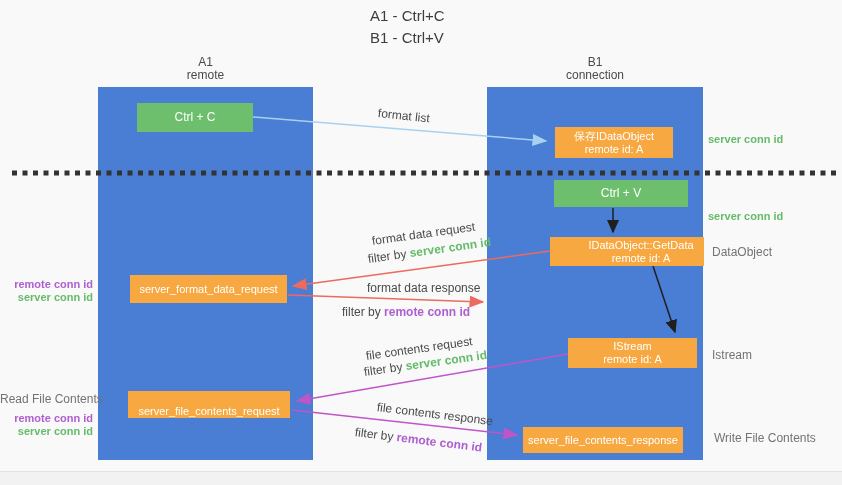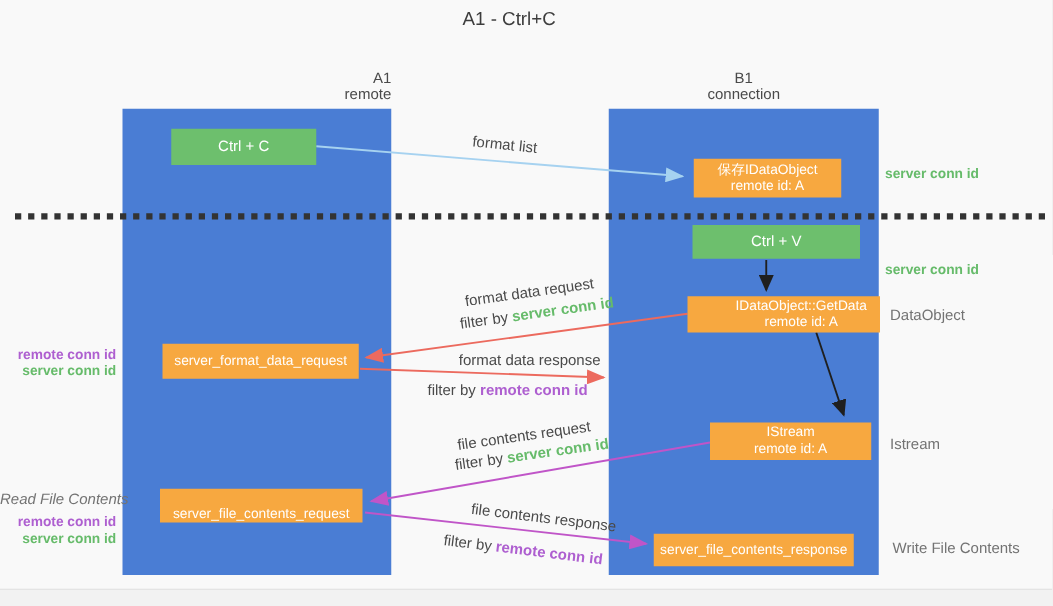--- a/index.html
+++ b/index.html
@@ -33,23 +33,24 @@
   svg.overlay{position:absolute;left:0;top:0;pointer-events:none;}
   .bottom-band{left:0;top:471px;width:842px;height:14px;background:#f2f2f2;border-top:1px solid #e4e4e4;}
 </style>
 </head>
 <body>
 
 <div class="stage">
 
   <div class="abs title">
     <div>A1 - Ctrl+C</div>
+    <div>B1 - Ctrl+V</div>
   </div>
 
-  <div class="abs col-header" style="left:98px;top:56px;width:215px;text-align:right;">
+  <div class="abs col-header" style="left:98px;top:56px;width:215px;">
     <div>A1</div>
     <div>remote</div>
   </div>
   <div class="abs col-header" style="left:487px;top:56px;width:216px;">
     <div>B1</div>
     <div>connection</div>
   </div>
 
   <div class="abs column col-a1"></div>
   <div class="abs column col-b1"></div>
@@ -146,20 +147,20 @@
   <div class="abs conn-label green-t" style="left:708px;top:133px;">server conn id</div>
   <div class="abs conn-label green-t" style="left:708px;top:210px;">server conn id</div>
   <div class="abs side-label" style="left:712px;top:245px;">DataObject</div>
   <div class="abs side-label" style="left:712px;top:348px;">Istream</div>
   <div class="abs side-label" style="left:714px;top:431px;">Write File Contents</div>
 
   <div class="abs left-stack" style="top:278px;">
     <div class="conn-label purple-t">remote conn id</div>
     <div class="conn-label green-t">server conn id</div>
   </div>
-  <div class="abs left-stack side-label" style="top:392px;width:76px;font-style:italic;">Read File Contents</div>
+  <div class="abs left-stack side-label" style="top:392px;width:76px;">Read File Contents</div>
   <div class="abs left-stack" style="top:412px;">
     <div class="conn-label purple-t">remote conn id</div>
     <div class="conn-label green-t">server conn id</div>
   </div>
 
   <div class="abs bottom-band"></div>
 </div>
 
 </body></html>

